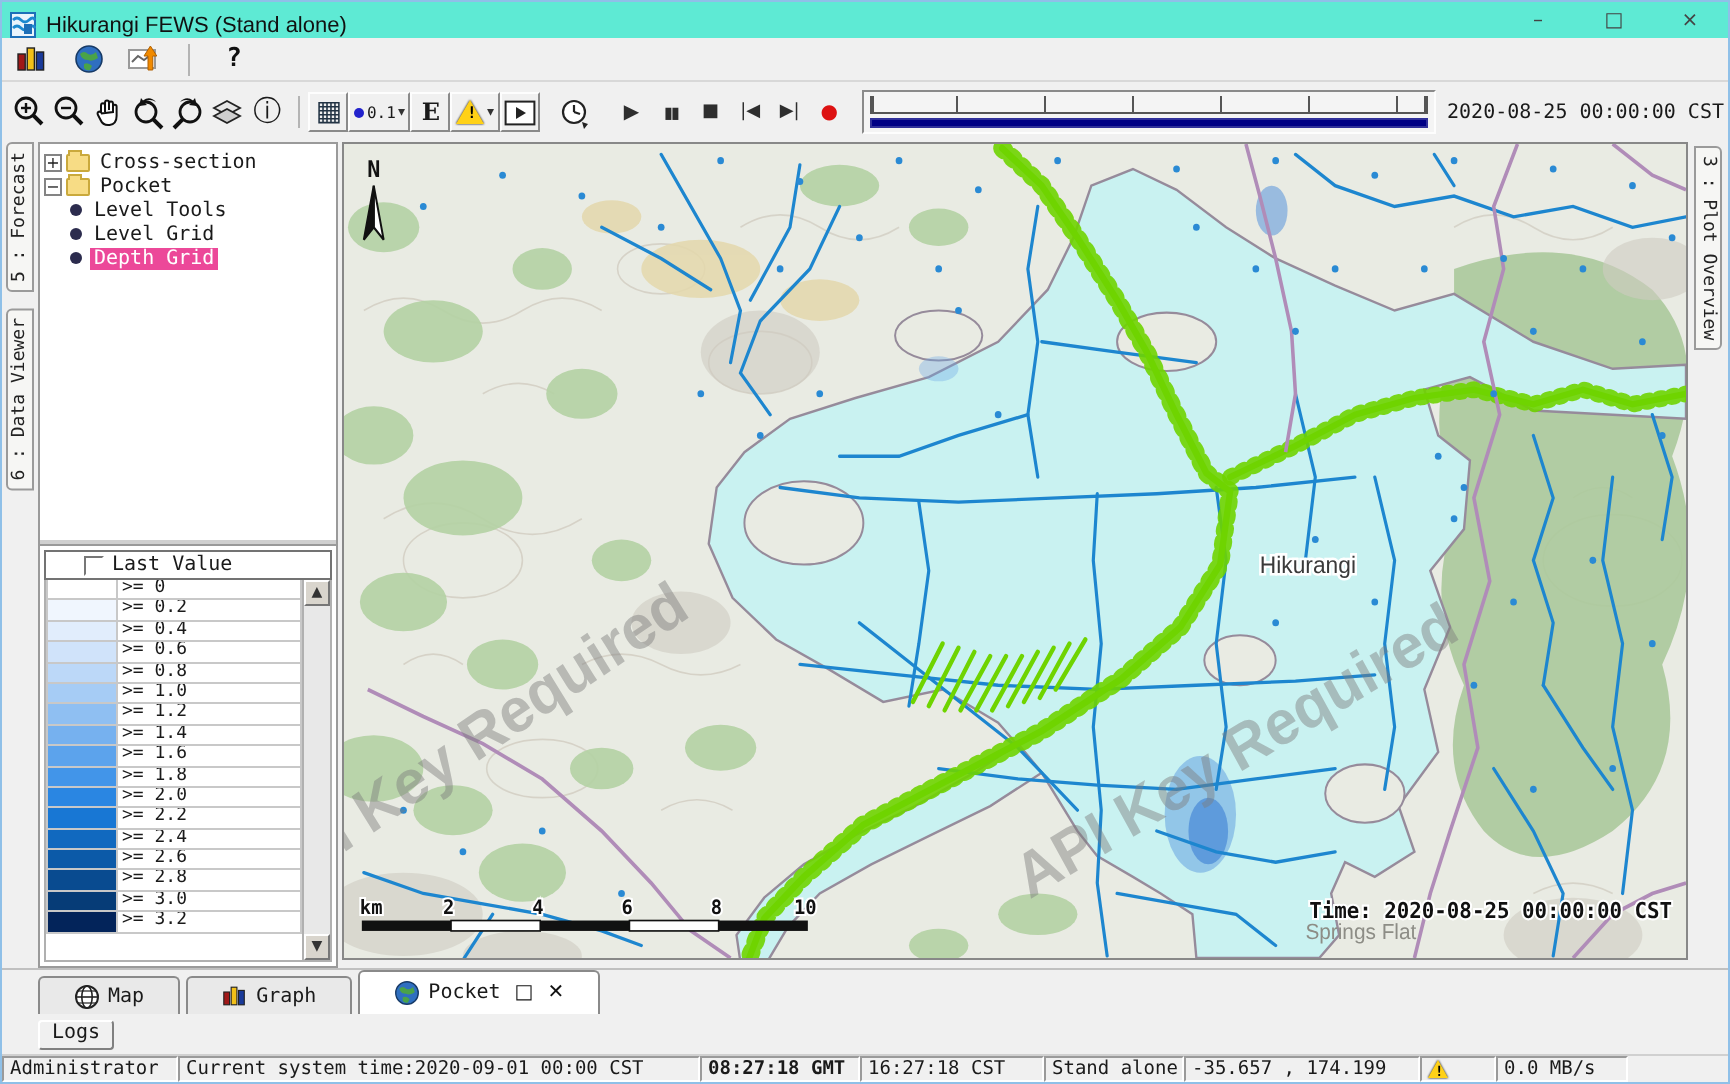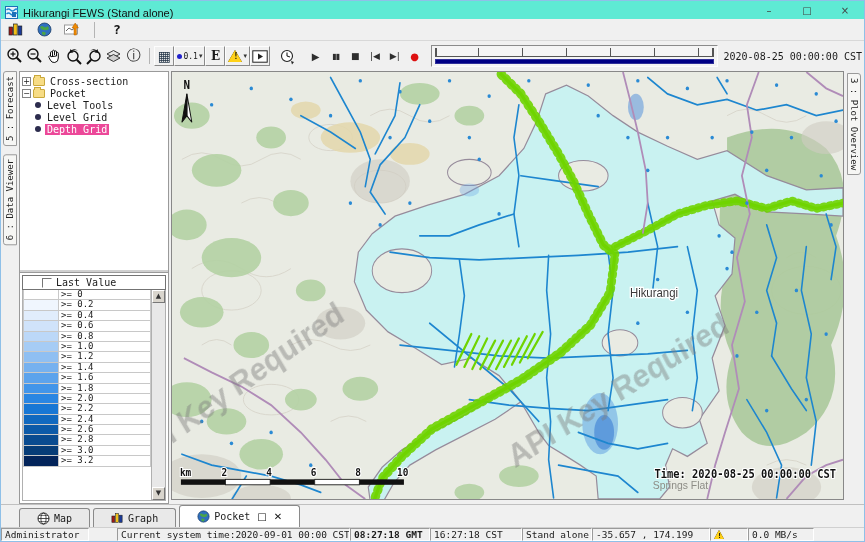--- a/index.html
+++ b/index.html
@@ -84,21 +84,21 @@
   .bottomtabs { height:23px; flex:0 0 auto; display:flex; align-items:flex-end; padding-left:18px; gap:3px; border-top:1px solid #c0c0c0; background:#f0f0f0; }
   .btab { display:flex; align-items:center; gap:4px; height:19px; padding:0 17px; border:1px solid #8a8a8a; border-bottom:none; border-radius:3px 3px 0 0; background:#e9e9e9; font-size:10px; }
   .btab.active { height:22px; background:#fff; }
   .btab .panelctl { font-family:"DejaVu Sans",sans-serif; font-size:10px; color:#111; margin-left:3px; font-weight:bold; }
   .logsrow { height:20px; flex:0 0 auto; display:flex; align-items:center; padding-left:18px; background:#f0f0f0; }
   .logs-btn { border:1px solid; border-color:#fff #808080 #808080 #fff; background:#f0f0f0; font-size:10px; padding:0 6px; height:15px; border-radius:2px; }
 
   
   .statusbar { height:14px; flex:0 0 auto; display:flex; background:#f0f0f0; border-top:1px solid #d0d0d0; }
   .seg { border:1px solid; border-color:#9a9a9a #fff #fff #9a9a9a; font-size:9.5px; line-height:11px; padding:0 3px; white-space:nowrap; overflow:hidden; flex:0 0 auto; display:flex; align-items:center; }
-  .seg-admin { width:88px; } .seg-systime { flex:1 1 auto;margin-left:28px; } .seg-gmt { width:80px;font-weight:bold; } .seg-cst { width:92px; }
+  .seg-admin { width:88px; } .seg-systime { flex:1 1 auto; } .seg-gmt { width:80px;font-weight:bold; } .seg-cst { width:92px; }
   .seg-mode { width:70px; } .seg-coords { width:118px; } .seg-warn { width:38px; justify-content:flex-start; }
   .seg-net { width:66px; } .seg-mem { width:50px; background:linear-gradient(90deg,#8fd9f2 0 42%, #f0f0f0 42%);margin-top:40px; }
   .warn-tri.small { border-left-width:5px; border-right-width:5px; border-bottom-width:9px; }
   .warn-tri.small::after { left:-1.5px; top:1px; font-size:7px; }
 </style>
 </head>
 <body>
 
 <div class="window">
 
@@ -605,20 +605,23 @@
           <circle cx="7.5" cy="7.5" r="6.5" fill="#2f6fc0" stroke="#173a66" stroke-width="0.8"></circle>
           <path d="M3 5 q2 -2 4 0 q2 1 4 -1 l1 3 q-3 2 -5 1 q-3 0 -4 -3z" fill="#4aa348"></path>
           <path d="M5 10 q2 -1 4 1 l-1 2 q-2 0.5 -3 -1z" fill="#4aa348"></path>
         </svg>
       <span>Pocket</span>
       <span class="panelctl">□</span>
       <span class="panelctl">✕</span>
     </span>
   </div>
 
+  <div class="logsrow">
+    <span class="logs-btn">Logs</span>
+  </div>
 
   <div class="statusbar">
     <span class="seg seg-admin">Administrator</span>
     <span class="seg seg-systime">Current system time:2020-09-01 00:00 CST</span>
     <span class="seg seg-gmt">08:27:18 GMT</span>
     <span class="seg seg-cst">16:27:18 CST</span>
     <span class="seg seg-mode">Stand alone</span>
     <span class="seg seg-coords">-35.657 , 174.199</span>
     <span class="seg seg-warn">
         <span class="warn-tri small"></span>

